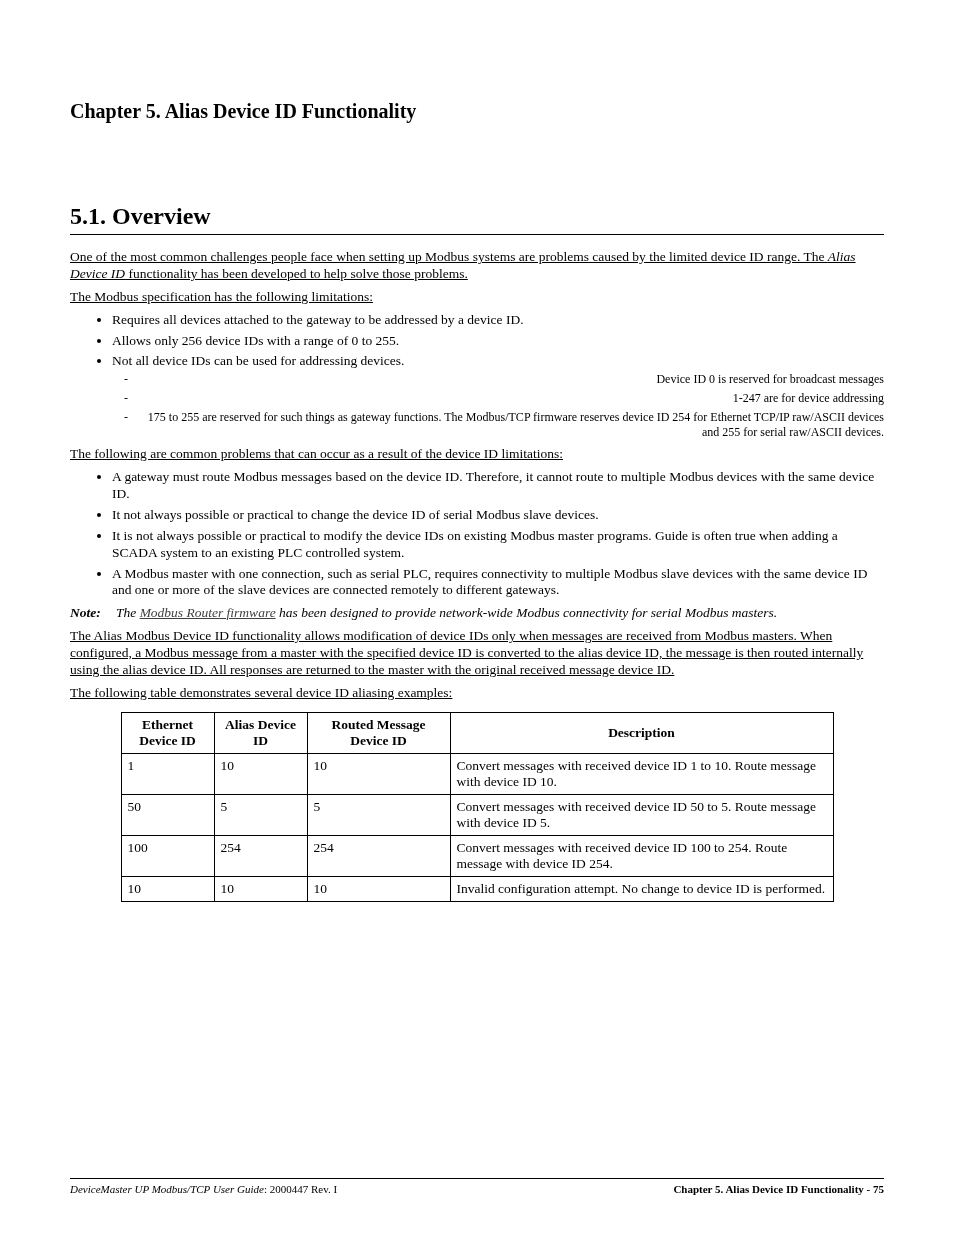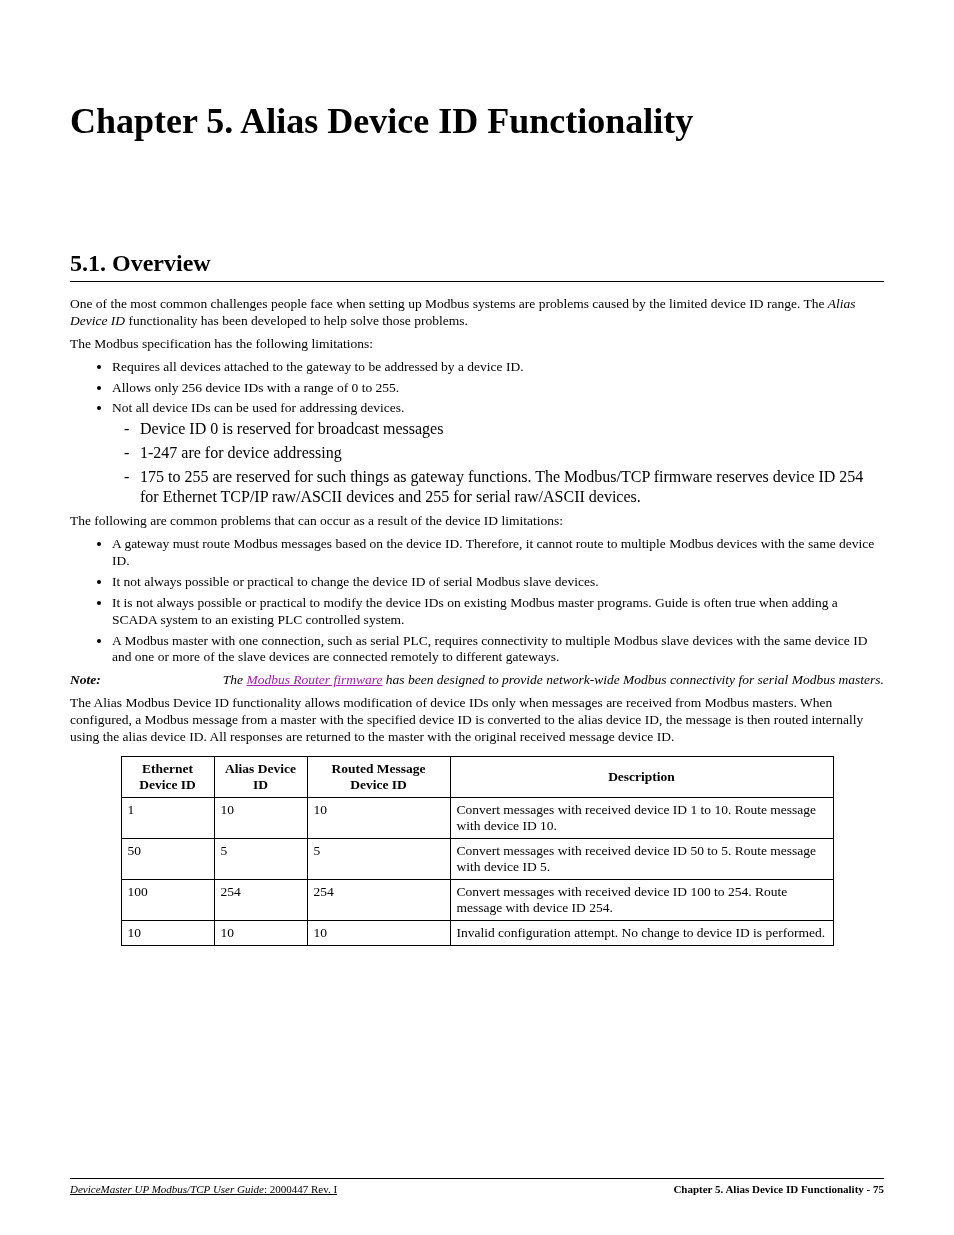--- a/index.html
+++ b/index.html
@@ -12,83 +12,84 @@
   .page {
     width: 954px;
     height: 1235px;
     box-sizing: border-box;
     padding: 100px 70px 40px 70px;
     position: relative;
   }
   h1.chapter {
     font-family: Georgia, 'Times New Roman', serif;
     font-weight: bold;
-    font-size: 36px;
-    margin: 0 0 108px 0;
+    font-size: 20px;
+    margin: 0 0 80px 0;
   }
   h2.section {
     font-family: Georgia, 'Times New Roman', serif;
     font-weight: bold;
     font-size: 24px;
     margin: 0 0 4px 0;
   }
   hr.section-rule {
     border: none;
     border-top: 1px solid #000;
     margin: 0 0 14px 0;
   }
   p {
     font-size: 13.5px;
     line-height: 1.25;
     margin: 0 0 6px 0;
+    text-decoration: underline;
   }
   .italic { font-style: italic; }
   ul.bullets {
     list-style: disc;
     margin: 0 0 6px 0;
     padding-left: 42px;
   }
   ul.bullets > li {
     font-size: 13.5px;
     line-height: 1.25;
     margin-bottom: 4px;
   }
   ul.dashes {
     list-style: none;
     margin: 2px 0 2px 0;
     padding-left: 28px;
   }
   ul.dashes > li {
-    font-size: 16px;
+    font-size: 12px;
     line-height: 1.25;
     margin-bottom: 4px;
     position: relative;
+    text-align: right;
   }
   ul.dashes > li::before {
     content: "-";
     position: absolute;
     left: -16px;
   }
   .note {
     font-size: 13.5px;
     line-height: 1.25;
     margin: 0 0 6px 0;
     padding-left: 46px;
     position: relative;
     font-style: italic;
-    text-align: right;
   }
   .note-label {
     position: absolute;
     left: 0;
     font-weight: bold;
     font-style: italic;
   }
   a.link {
-    color: #a21caf;
+    color: #404040;
     text-decoration: underline;
   }
   table.data {
     border-collapse: collapse;
     margin: 10px auto 0 auto;
     font-size: 13.5px;
   }
   table.data th {
     border: 1px solid #000;
     padding: 4px 6px;
@@ -109,21 +110,21 @@
     position: absolute;
     left: 70px;
     right: 70px;
     bottom: 40px;
     font-size: 11px;
     border-top: 1px solid #000;
     padding-top: 4px;
     display: flex;
     justify-content: space-between;
   }
-  .footer-left { font-style: italic; text-decoration: underline; }
+  .footer-left { font-style: italic; }
   .footer-left .nonitalic { font-style: normal; }
   .footer-right { font-weight: bold; margin-left: 33px; }
 </style>
 </head>
 <body>
 
 <div class="page">
 
   <h1 class="chapter">Chapter 5.  Alias Device ID Functionality</h1>
 
@@ -157,20 +158,21 @@
     <li>It is not always possible or practical to modify the device IDs on existing Modbus master programs. Guide is often true when adding a SCADA system to an existing PLC controlled system.</li>
     <li>A Modbus master with one connection, such as serial PLC, requires connectivity to multiple Modbus slave devices with the same device ID and one or more of the slave devices are connected remotely to different gateways.</li>
   </ul>
 
   <div class="note">
     <span class="note-label">Note:</span>
     <span>The </span><a class="link" href="#">Modbus Router firmware</a><span> has been designed to provide network-wide Modbus connectivity for serial Modbus masters.</span>
   </div>
 
   <p>The Alias Modbus Device ID functionality allows modification of device IDs only when messages are received from Modbus masters. When configured, a Modbus message from a master with the specified device ID is converted to the alias device ID, the message is then routed internally using the alias device ID. All responses are returned to the master with the original received message device ID.</p>
+  <p>The following table demonstrates several device ID aliasing examples:</p>
 
   <table class="data">
     <thead>
       <tr>
         <th class="col-rx">Ethernet Device ID</th>
         <th class="col-alias">Alias Device ID</th>
         <th class="col-routed">Routed Message Device ID</th>
         <th class="col-desc">Description</th>
       </tr>
     </thead>

